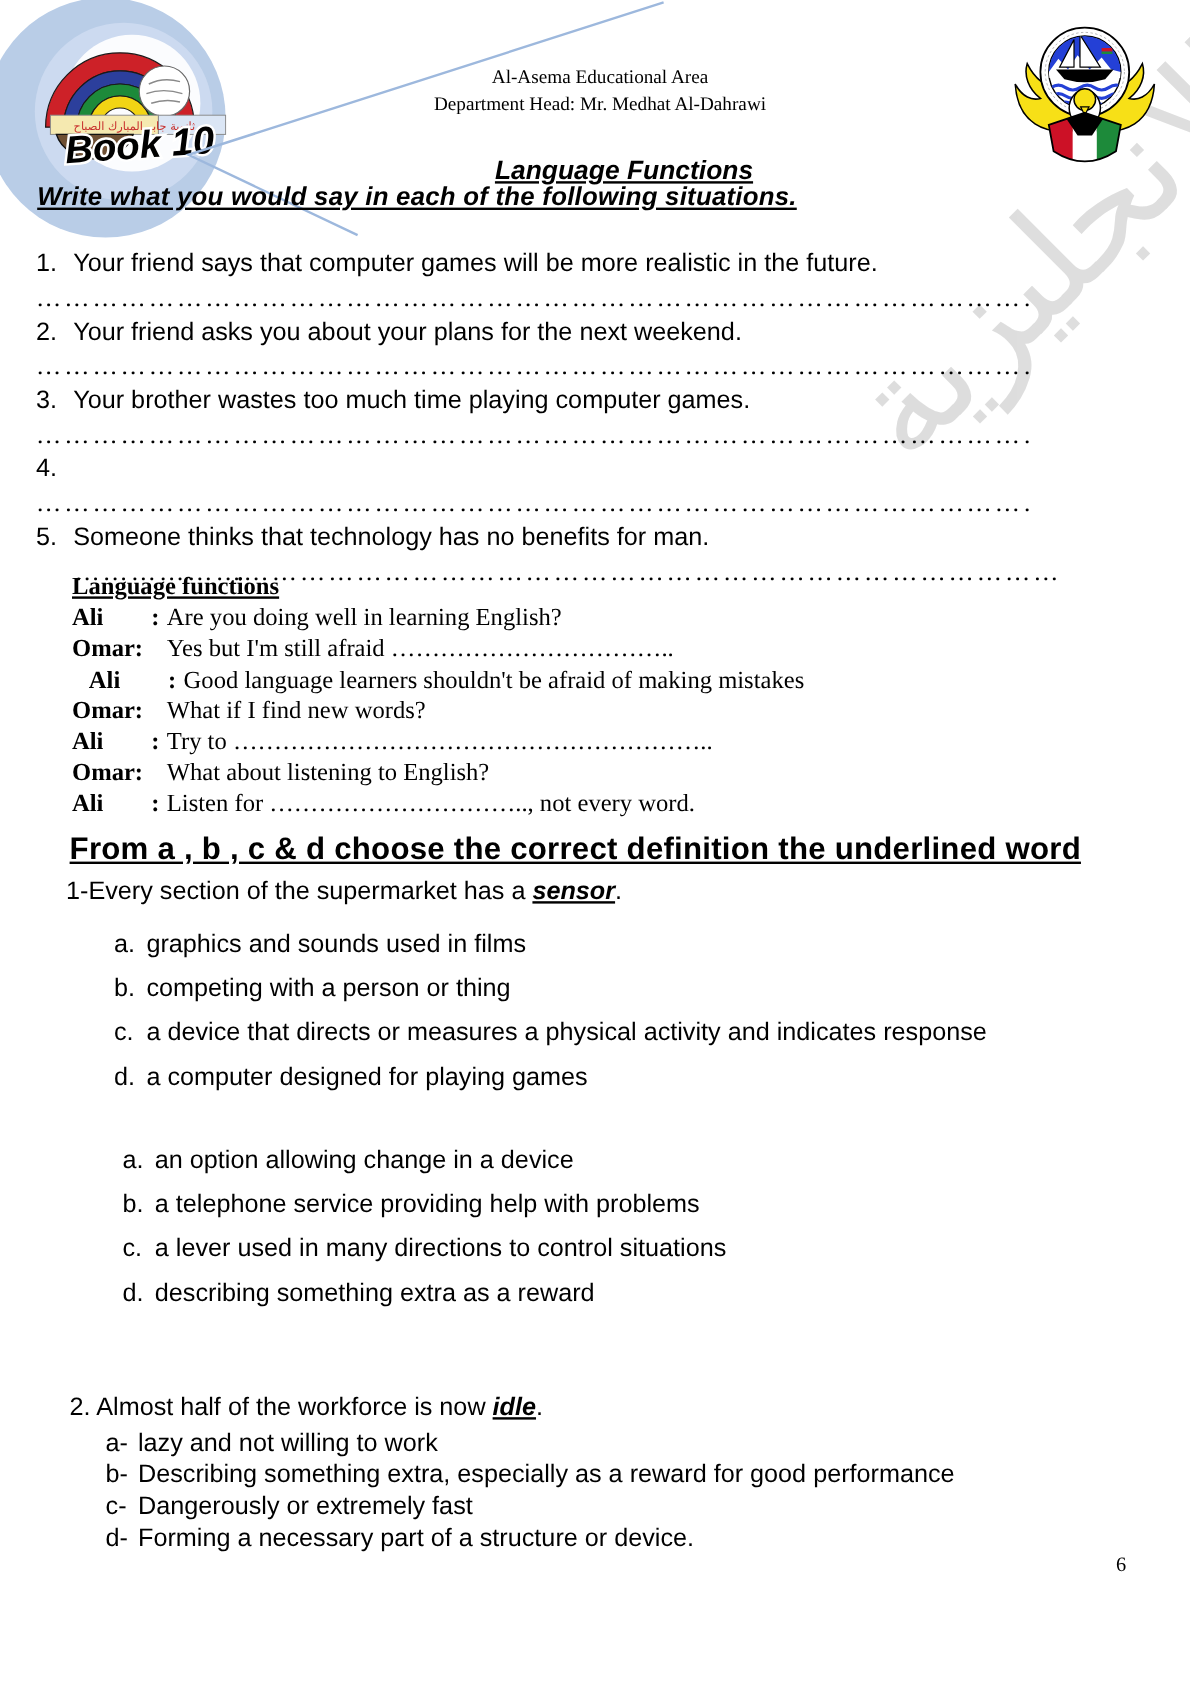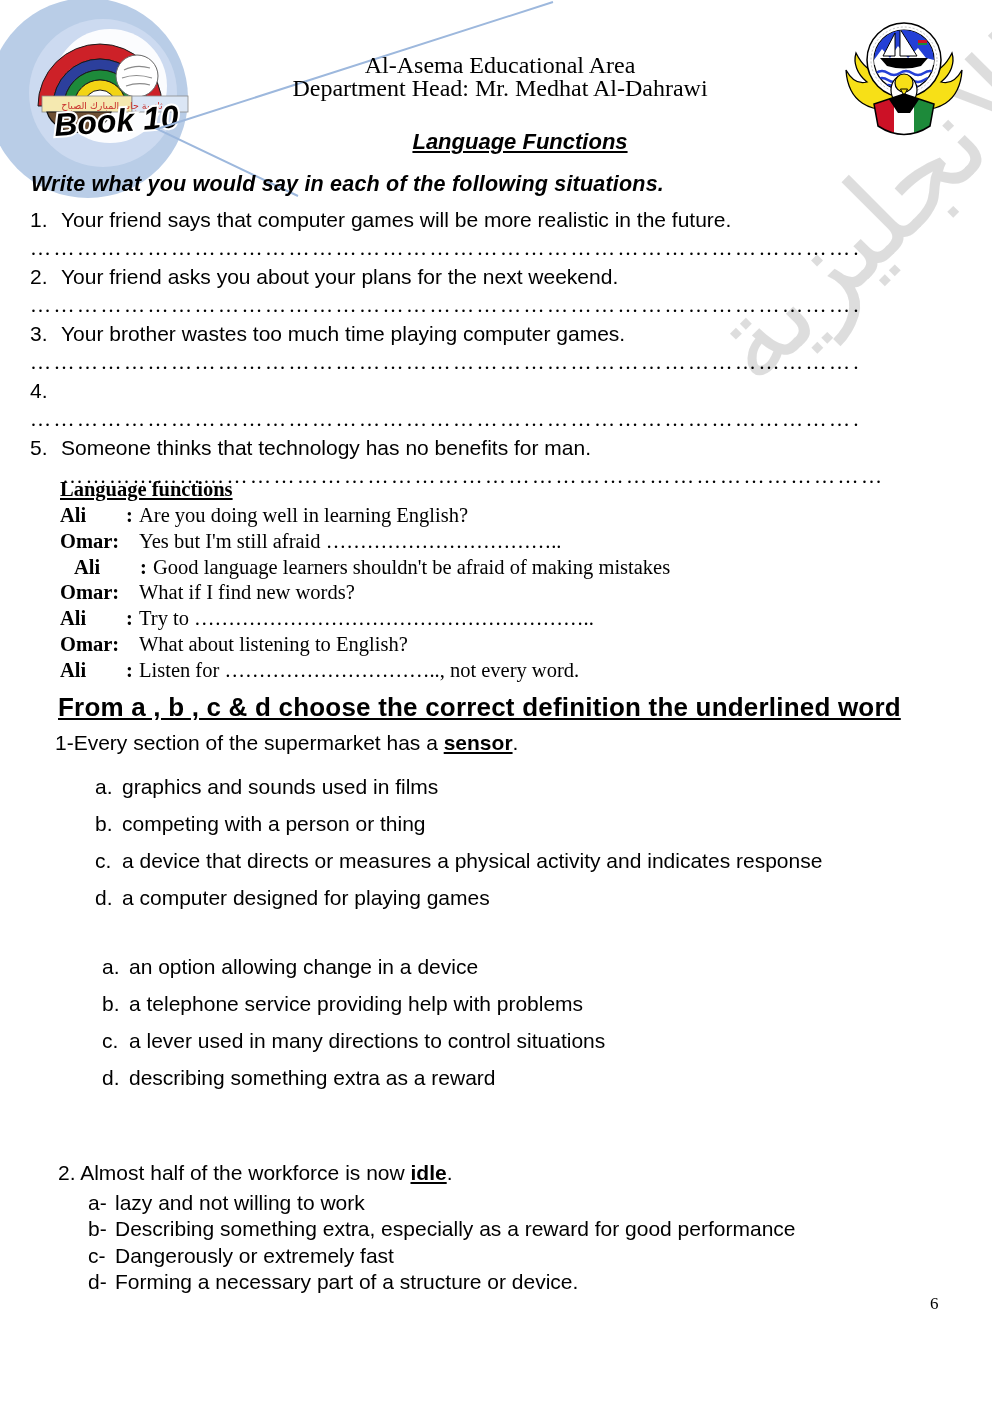--- a/index.html
+++ b/index.html
@@ -6,46 +6,46 @@
   body{width:992px;height:1403px;background:#ffffff;position:relative;overflow:hidden;
        font-family:"Liberation Sans",sans-serif;color:#000;}
   .abs{position:absolute;}
   
   #watermark{left:-140px;top:1150px;width:3400px;font-size:115px;line-height:1;
     color:#c3c3c3;opacity:.55;white-space:nowrap;transform:rotate(-45deg);
     transform-origin:0 0;font-family:"DejaVu Sans",sans-serif;z-index:0;direction:rtl;}
   #content{position:absolute;left:0;top:0;width:992px;height:1403px;z-index:1;}
   
   #header-text{top:54px;left:120px;width:760px;text-align:center;
-    font-family:"Liberation Serif",serif;font-size:24px;line-height:22.5px;}
+    font-family:"Liberation Serif",serif;font-size:16px;line-height:22.5px;}
   .pre-keep{white-space:pre;}
   #doc-title{top:129px;left:0;width:1040px;text-align:center;font-weight:bold;font-style:italic;
     font-size:22px;text-decoration:underline;}
-  #instruction{top:172px;left:31px;font-weight:bold;font-style:italic;font-size:21.5px;
-    letter-spacing:.2px;}
+  #instruction{top:152px;left:31px;font-weight:bold;font-style:italic;font-size:21.5px;
+    text-decoration:underline;letter-spacing:.2px;}
   
   #situations{top:204px;left:30px;width:934px;}
   .sit-q{font-size:21px;line-height:31px;display:flex;white-space:nowrap;}
   .sit-num{width:31px;flex:0 0 31px;}
   .dots-row{font-family:"Liberation Serif",serif;font-size:21px;line-height:26.5px;
     letter-spacing:2.5px;white-space:nowrap;overflow:hidden;width:830px;height:26px;}
   .dots-indent{margin-left:32px;width:822px;}
   
   #dialogue{top:476px;left:60px;width:900px;font-family:"Liberation Serif",serif;
     font-size:20.5px;line-height:25.8px;}
   #dialogue-heading{font-weight:bold;text-decoration:underline;line-height:27px;}
   .dlg-row{display:flex;white-space:nowrap;}
   .dlg-row.ind{padding-left:14px;}
   .spk{font-weight:bold;flex:0 0 66px;}
   .colon{font-weight:bold;flex:0 0 13px;}
   
   #defs-heading{top:692px;left:58px;font-weight:bold;font-size:26px;text-decoration:underline;
     letter-spacing:.2px;}
   .q-line{font-size:21px;white-space:nowrap;line-height:30px;}
-  .kw{font-weight:bold;text-decoration:underline;margin-top:36px;}
+  .kw{font-weight:bold;font-style:italic;text-decoration:underline;margin-top:36px;}
   .opts{list-style:none;margin:10px 0 0 0;padding:0;}
   .opt{display:flex;font-size:21px;white-space:nowrap;}
   .opt-label{flex:0 0 27px;}
   #q1{top:728px;left:55px;} #q1 .opts{margin-left:40px;} #q1 .opt{line-height:37px;}
   #q2{top:938px;left:60px;} #q2 .opts{margin-left:42px;} #q2 .opt{line-height:37px;}
   #q3{top:1158px;left:58px;} #q3 .opts{margin:2px 0 0 30px;} #q3 .opt{line-height:26.3px;}
   #page-number{top:1294px;left:930px;font-family:"Liberation Serif",serif;font-size:17px;}
   svg text{font-family:"Liberation Sans",sans-serif;}
   .ar{font-family:"DejaVu Sans",sans-serif;}
 </style>

